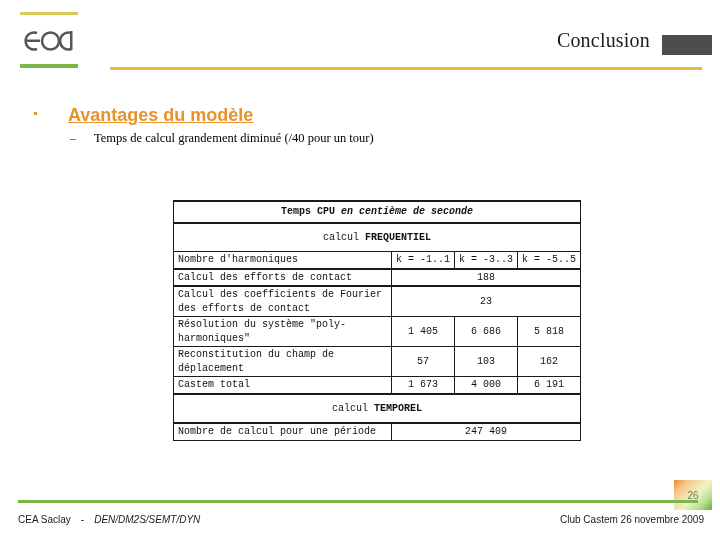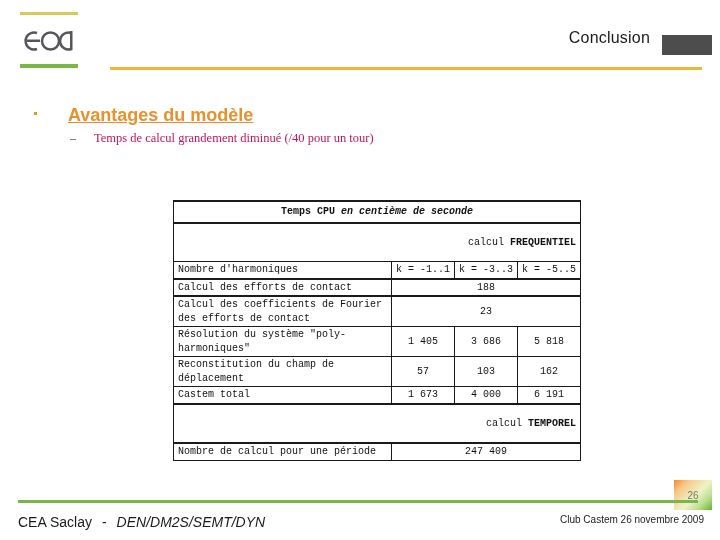--- a/index.html
+++ b/index.html
@@ -57,22 +57,22 @@
     left: 110px;
     top: 67px;
     width: 592px;
     height: 3px;
     background: #e8b93c;
   }
   .slide-title {
     position: absolute;
     right: 70px;
     top: 29px;
-    font-family: Liberation Sans, sans-serif;
-    font-size: 16px;
+    font-family: Liberation Serif, serif;
+    font-size: 20px;
     color: #1a1a1a;
     letter-spacing: 0.2px;
     white-space: nowrap;
   }
   .title-block {
     position: absolute;
     left: 662px;
     top: 35px;
     width: 50px;
     height: 20px;
@@ -115,21 +115,21 @@
     left: 0; top: 0;
     font-family: "Liberation Serif", serif;
     font-size: 12px;
     color: #3a3a3a;
   }
   .bullet-l2 .txt {
     position: absolute;
     left: 24px; top: 0;
     font-family: "Liberation Serif", serif;
     font-size: 12.5px;
-    color: #be185d;
+    color: #000000;
     white-space: nowrap;
   }
 
   
   .cpu-table {
     position: absolute;
     left: 173px;
     top: 200px;
     width: 408px;
     border-collapse: collapse;
@@ -153,41 +153,41 @@
   .hdr-main {
     text-align: center;
     font-weight: bold;
     padding: 3px 4px !important;
   }
   .hdr-main .ital {
     font-style: italic;
     font-weight: bold;
   }
   .hdr-sub {
-    text-align: right;
-    padding: 12px 4px !important;
+    text-align: center;
+    padding: 7px 4px !important;
   }
   .hdr-sub .strong { font-weight: bold; }
   .tall { height: 30px; }
   .kcol { width: 54px; }
 
   
   .footer-rule {
     position: absolute;
     left: 18px;
     top: 500px;
     width: 680px;
     height: 3px;
     background: #7ab648;
   }
   .footer-left {
     position: absolute;
     left: 18px;
     top: 514px;
-    font-size: 14px;
+    font-size: 10px;
     color: #1a1a1a;
     white-space: nowrap;
   }
   .footer-left .sep { margin: 0 10px; }
   .footer-left .unit {
     font-style: italic;
   }
   .footer-right {
     position: absolute;
     right: 16px;
@@ -265,21 +265,21 @@
         <td class="l">Calcul des efforts de contact</td>
         <td class="c" colspan="3">188</td>
       </tr>
       <tr class="tall">
         <td class="l">Calcul des coefficients de Fourier des efforts de contact</td>
         <td class="c" colspan="3">23</td>
       </tr>
       <tr>
         <td class="l">Résolution du système "poly-harmoniques"</td>
         <td class="c kcol">1 405</td>
-        <td class="c kcol">3 686</td>
+        <td class="c kcol">6 686</td>
         <td class="c kcol">5 818</td>
       </tr>
       <tr>
         <td class="l">Reconstitution du champ de déplacement</td>
         <td class="c kcol">57</td>
         <td class="c kcol">103</td>
         <td class="c kcol">162</td>
       </tr>
       <tr>
         <td class="l">Castem total</td>

